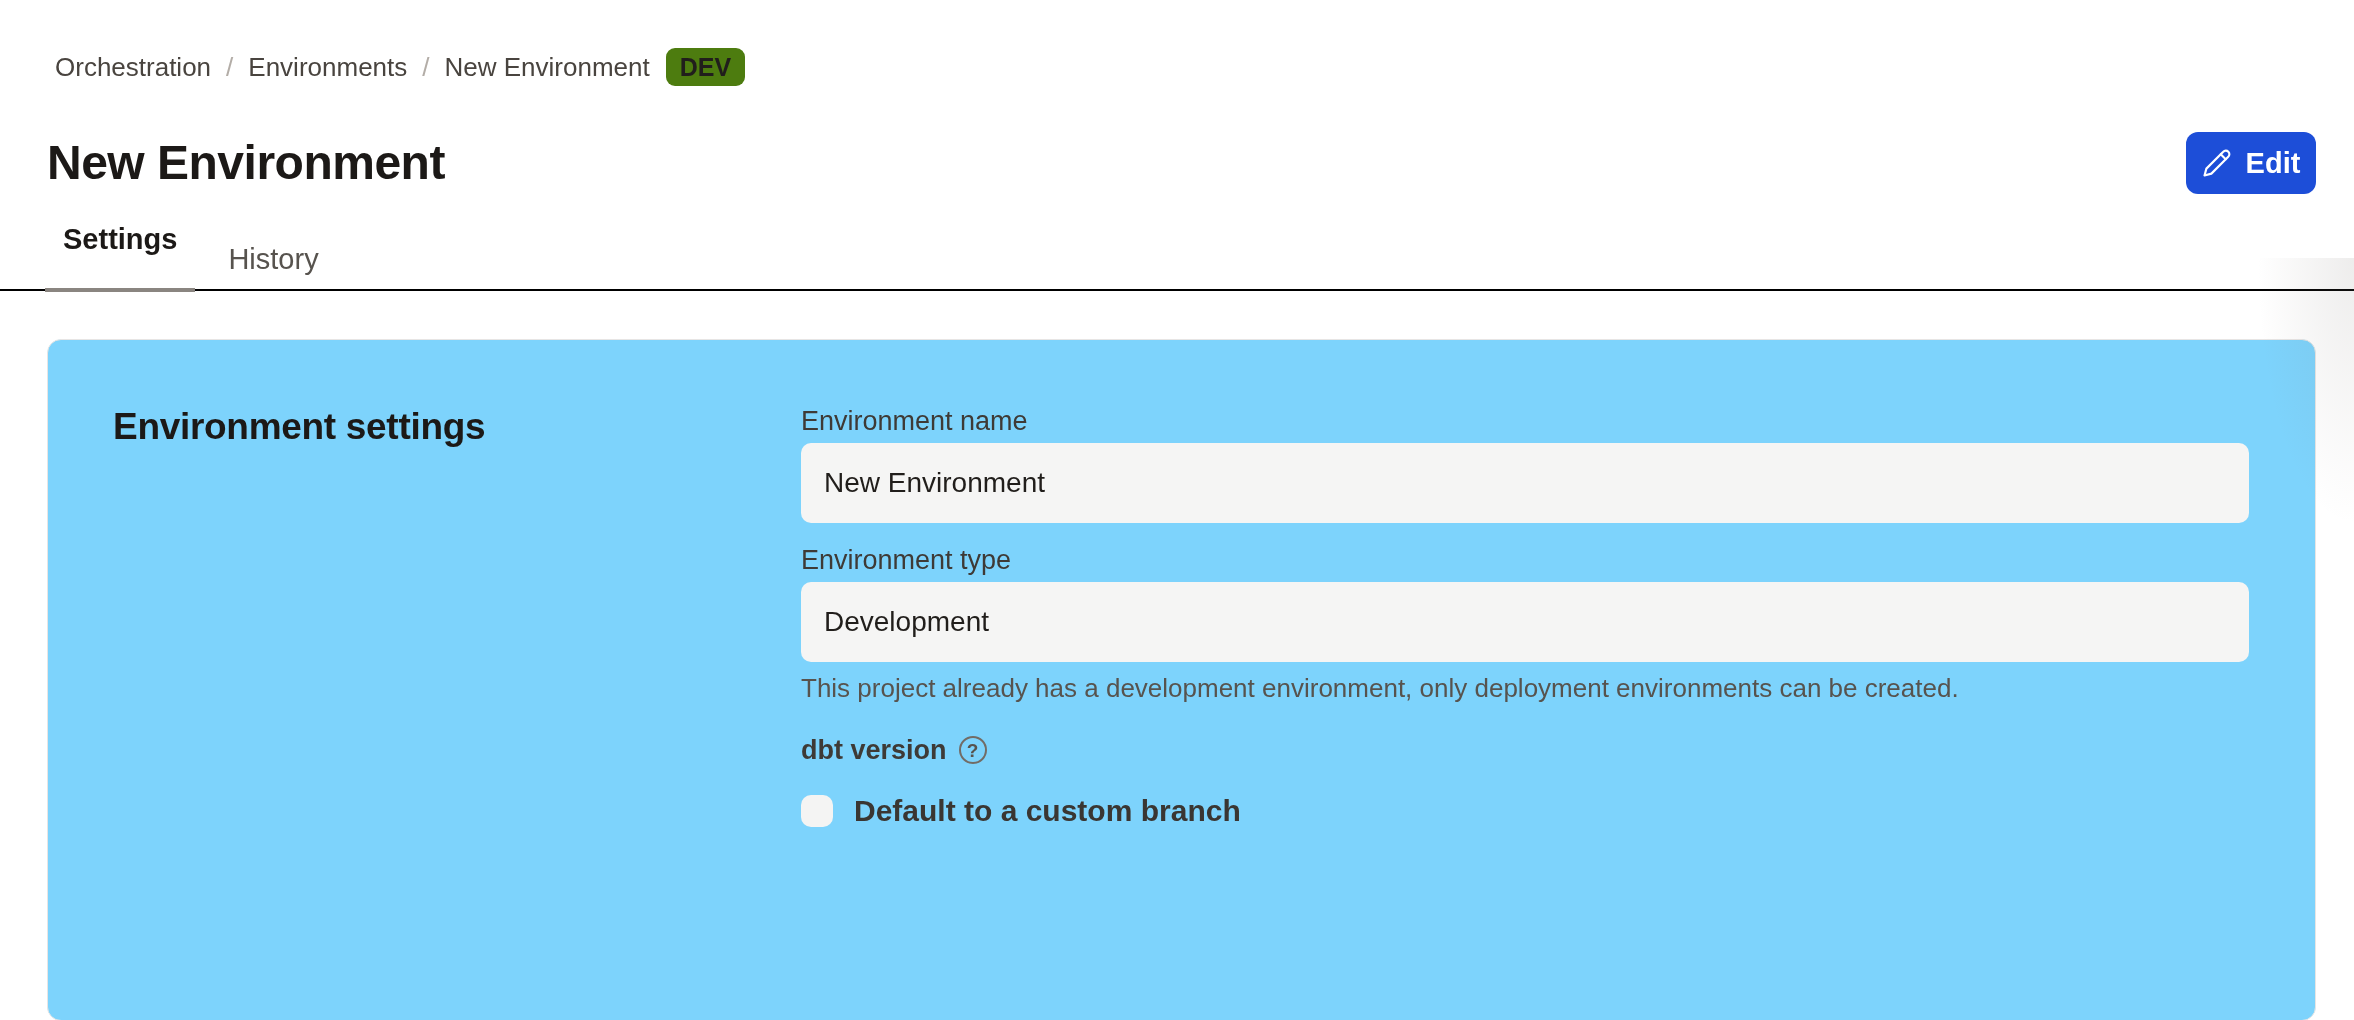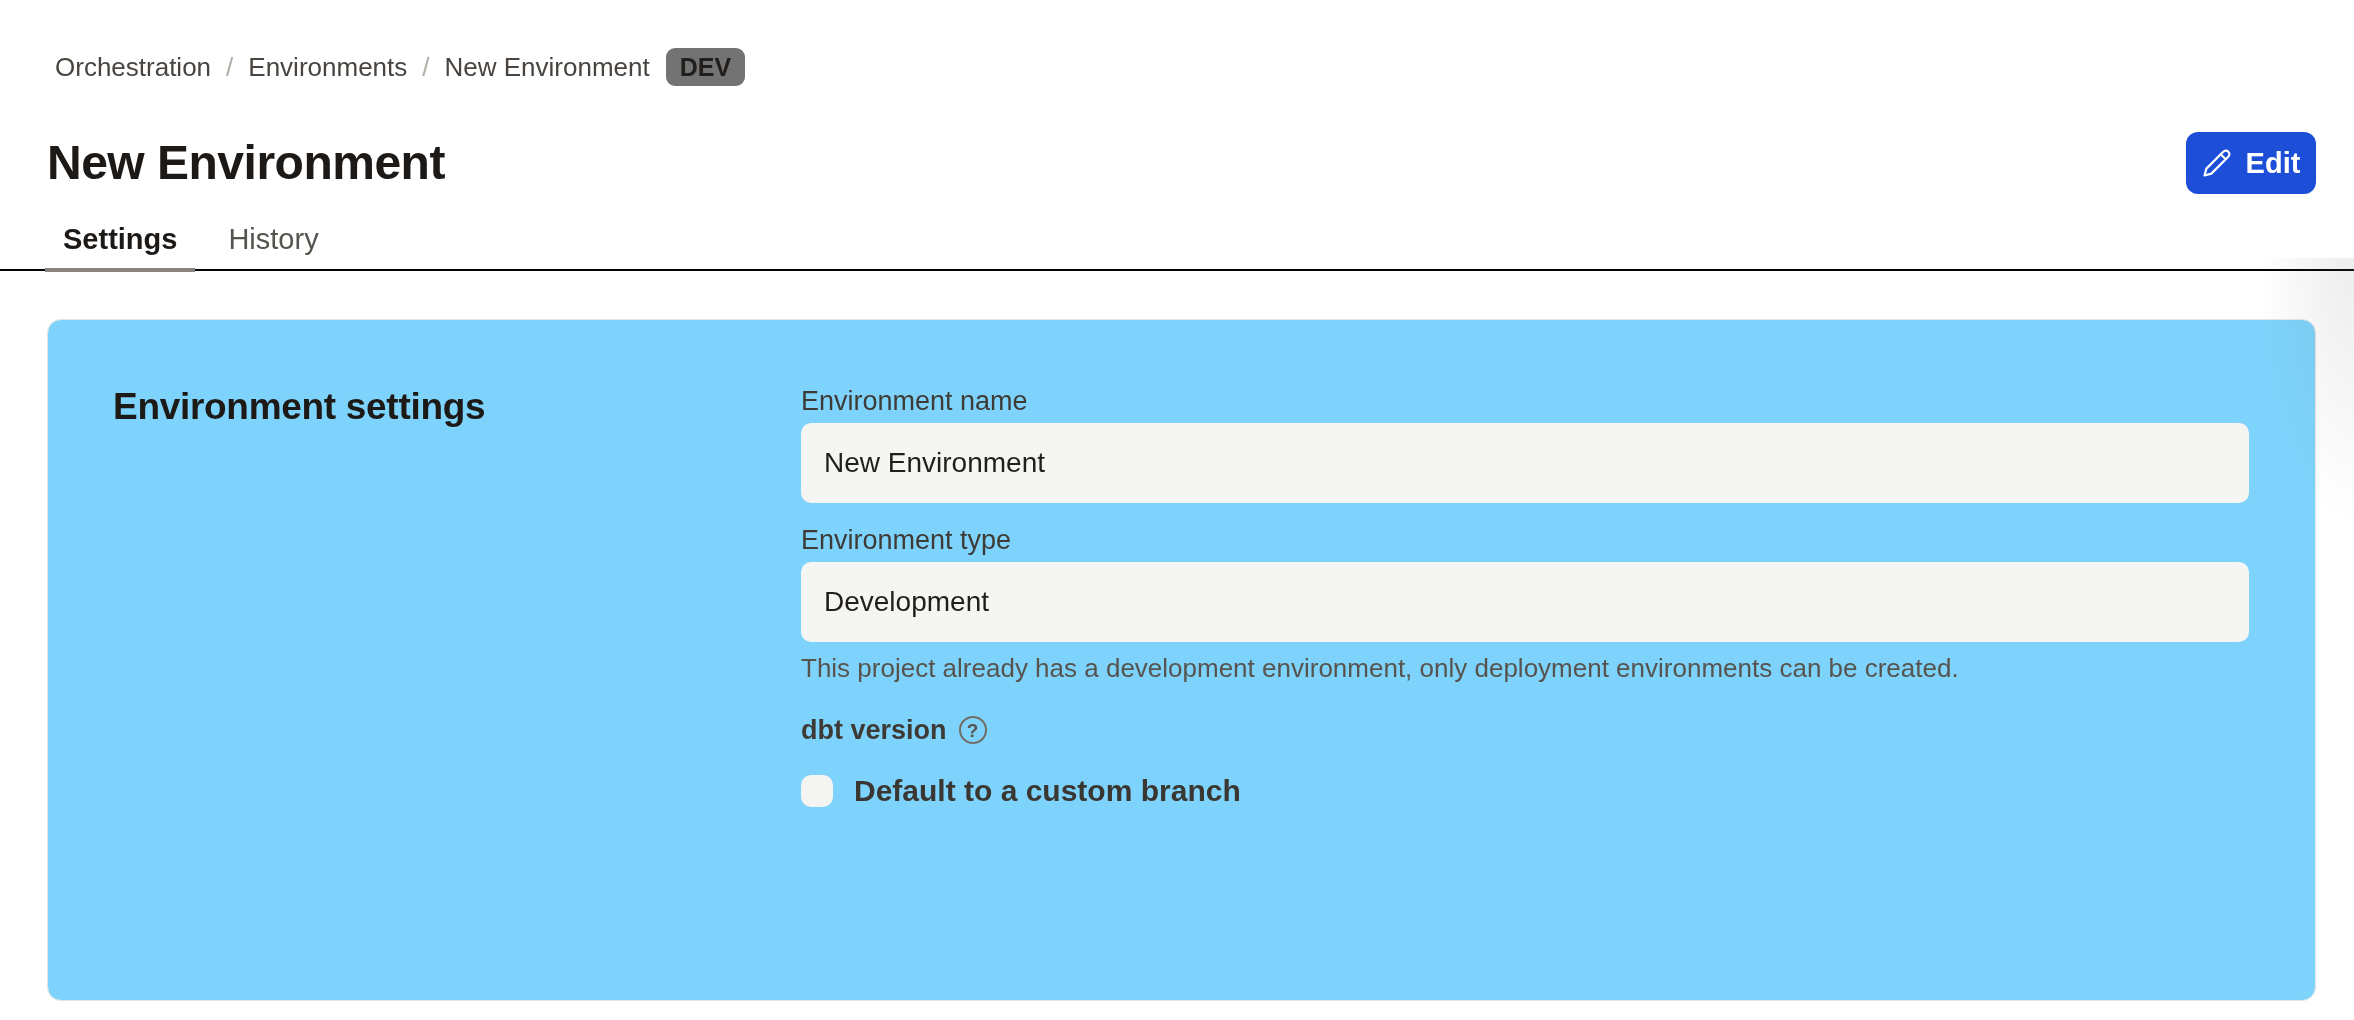--- a/index.html
+++ b/index.html
@@ -17,21 +17,21 @@
   .breadcrumb {
     display: flex; align-items: center;
     padding-left: 55px; padding-top: 48px;
     font-size: 26px; color: #49443f;
   }
   .crumb { line-height: 38px; }
   .crumb.clickable { cursor: pointer; }
   .sep { color: #b3ada7; margin: 0 15px; line-height: 38px; }
   .badge {
     margin-left: 16px;
-    background: #737373; color: #211e1c;
+    background: #4d7c0f; color: #211e1c;
     font-size: 25px; font-weight: 600;
     padding: 5px 14px; border-radius: 9px;
     line-height: 28px;
   }
 
   
   .title-row {
     display: flex; align-items: center; justify-content: space-between;
     padding-left: 47px; padding-right: 38px;
     margin-top: 46px;
@@ -60,21 +60,21 @@
   }
   .tab {
     font-size: 29px; font-weight: 500; color: #57534e;
     padding: 6px 18px 12px 18px;
     margin-left: 45px;
     border-bottom: 4px solid transparent;
     margin-bottom: -3px;
     cursor: pointer;
     line-height: 34px;
   }
-  .tab + .tab { margin-left: 15px; }
+  .tab + .tab { margin-left: 15px; margin-top: 20px; }
   .tab.active {
     color: #1c1917; font-weight: 600;
     border-bottom-color: #8a8580;
   }
 
   
   .card {
     margin: 48px 38px 0 47px;
     height: 682px;
     border: 1.5px solid #e7e5e4;

